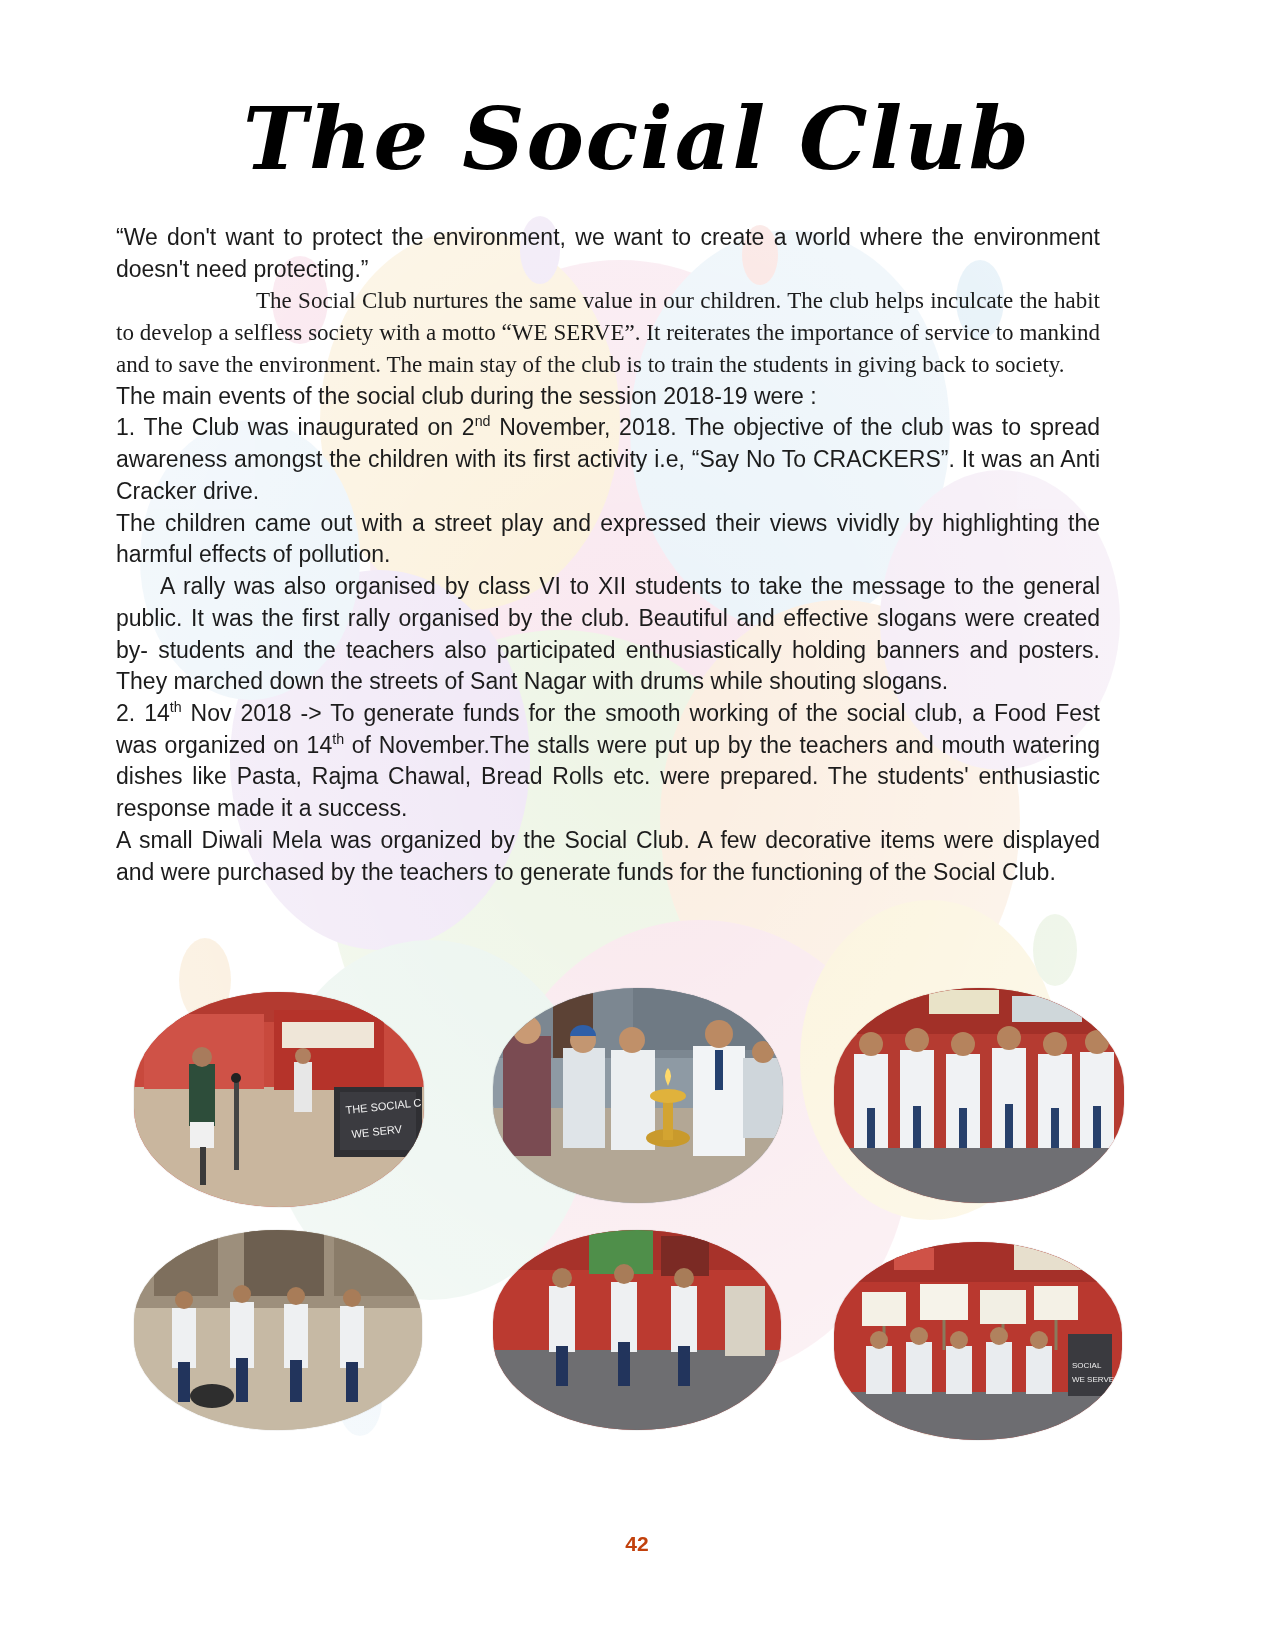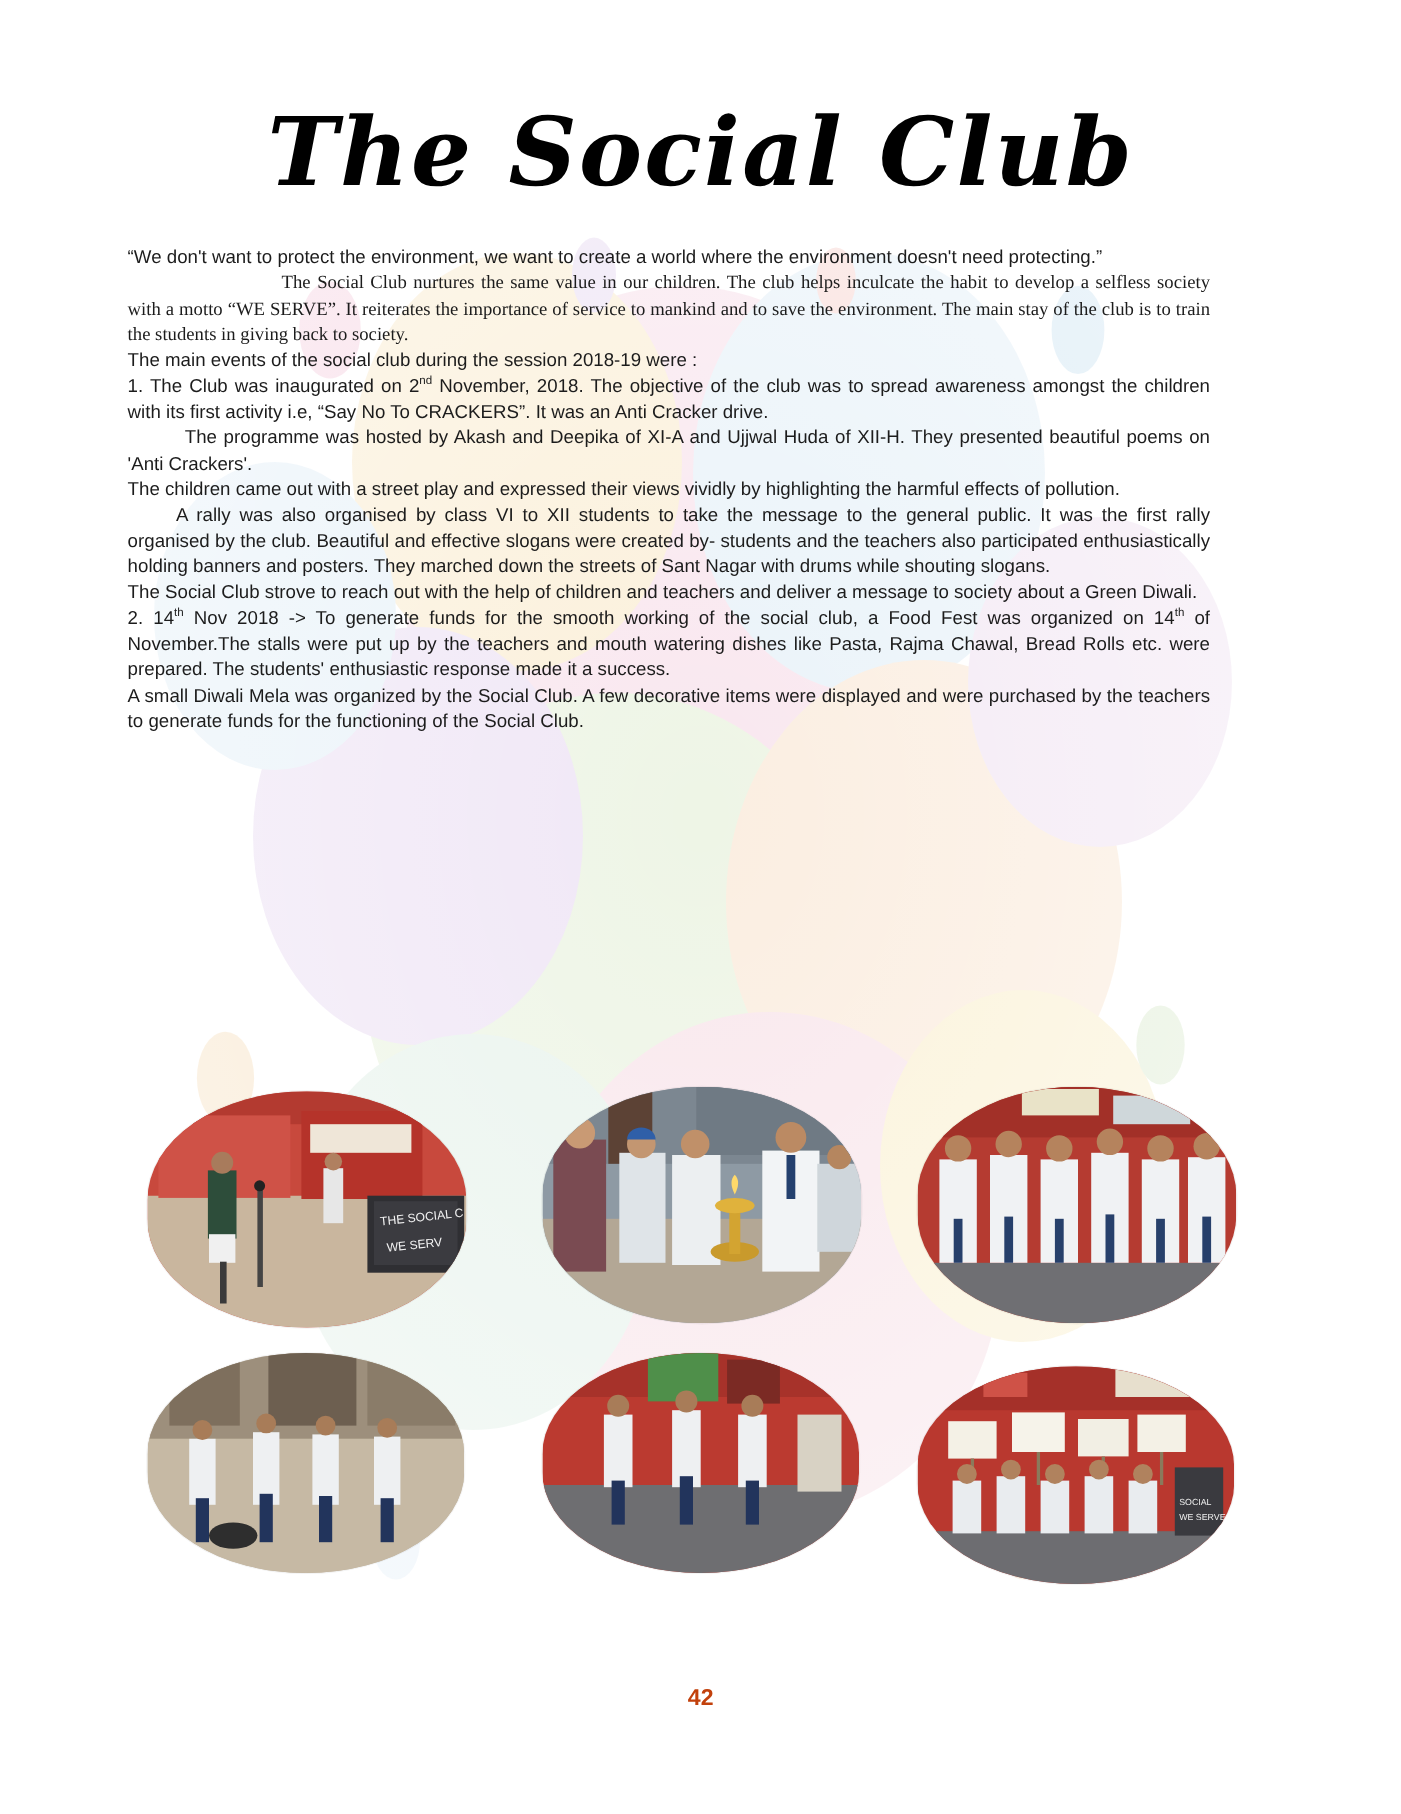--- a/index.html
+++ b/index.html
@@ -47,21 +47,21 @@
     color: #000;
     line-height: 1;
   }
 
   
   .article {
     position: absolute;
     left: 116px;
     top: 222px;
     width: 984px;
-    font-size: 17px;
+    font-size: 23px;
     line-height: 1.38;
     color: #1c1c1c;
   }
   .article p {
     margin: 0 0 0 0;
     text-align: justify;
   }
   .p-quote { margin-bottom: 22px; }
   .indent-1 { text-indent: 140px; font-family: Liberation Serif, serif; }
   .indent-2 { text-indent: 44px; }
@@ -155,27 +155,25 @@
   <div class="article">
 
     <p class="p-quote">“We don't want to protect the environment, we want to create a world where the environment doesn't need protecting.”</p>
 
     <p class="indent-1">The Social Club nurtures the same value in our children. The club helps inculcate the habit to develop  a selfless society with a motto “WE SERVE”. It reiterates the importance of service to mankind and to save the environment. The main stay of the club is to train the students in giving back to  society.</p>
 
     <p class="nojust">The main events of the social club during the session 2018-19 were :</p>
 
     <p class="list-hang"><span>1. The Club was inaugurated on 2</span><sup>nd</sup><span> November, 2018. The objective of the club was to spread awareness amongst the children  with its first activity i.e, “Say No To CRACKERS”. It was an Anti Cracker drive.</span></p>
 
-    <p class="indent-3">The programme was hosted by Akash and Deepika of XI-A and Ujjwal Huda of XII-H. They presented  beautiful poems on 'Anti Crackers'.</p>
 
     <p>The children came out with a street play and expressed their views vividly by highlighting the harmful effects of pollution.</p>
 
     <p class="indent-2">A rally was also organised by class VI to XII students to take the message to the general public. It was the first rally organised by the club. Beautiful and effective slogans were created by- students and the teachers also participated enthusiastically holding banners and posters. They marched down the streets of Sant Nagar with drums while  shouting slogans.</p>
 
-    <p>The Social Club strove to reach out with the help of children and teachers and deliver a message to  society about a Green Diwali.</p>
 
     <p class="list-hang"><span>2. 14</span><sup>th</sup><span> Nov 2018 -&gt; To generate funds for the smooth working of the social club, a Food Fest was organized on 14</span><sup>th</sup><span> of November.The stalls were put up by the teachers and mouth watering dishes like Pasta, Rajma Chawal, Bread Rolls etc. were prepared. The students' enthusiastic response made it a success.</span></p>
 
     <p>A small Diwali Mela was organized by the Social Club. A few decorative items were displayed and were purchased by the teachers to generate funds for the functioning of the Social Club.</p>
   </div>
 
   <div class="photos">
 
     <div class="photo pg1">
       <svg viewBox="0 0 290 215" width="290" height="215">

